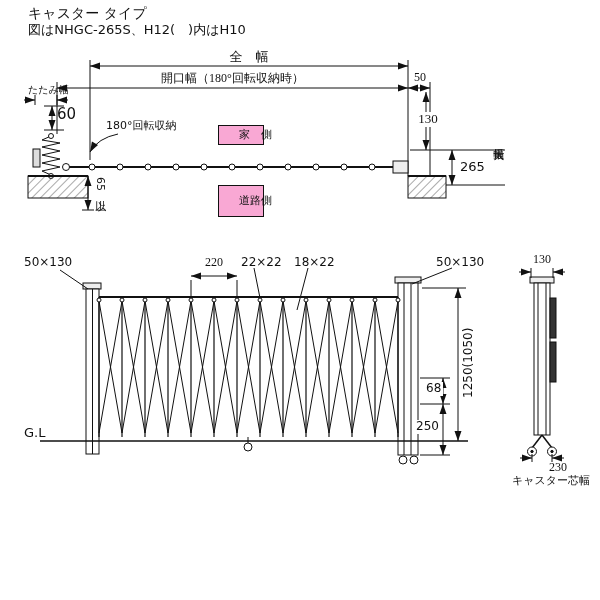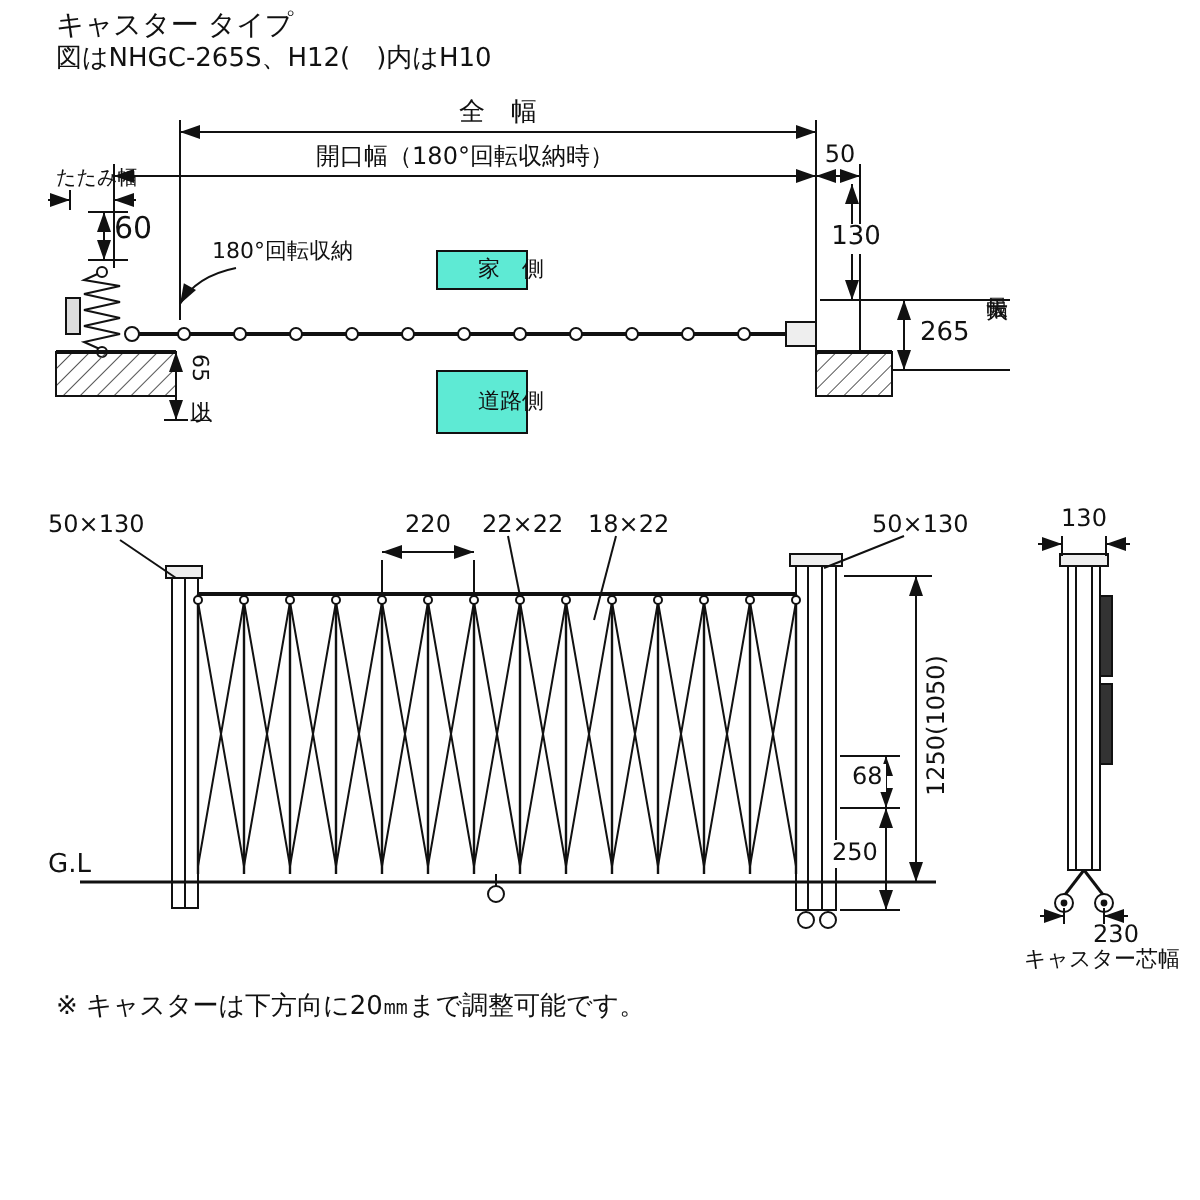--- a/index.html
+++ b/index.html
@@ -2,27 +2,27 @@
 <html><head>
 <meta charset="utf-8">
 <style>
   html,body { margin:0; padding:0; background:#fff; }
   .canvas {
     position:relative; width:600px; height:600px; background:#fff;
     font-family:"DejaVu Sans","Liberation Sans",sans-serif; color:#111; overflow:hidden;
   }
   svg { position:absolute; left:0; top:0; }
   .lbl { position:absolute; white-space:nowrap; color:#111; line-height:1.15; }
-  .c   { text-align:center; }
+  .c   { text-align:center;font-family:Liberation Serif, serif; }
   .vert { writing-mode:vertical-rl; text-orientation:mixed; }
   .rot  { transform:rotate(-90deg); transform-origin:0 0; }
   .bg   { background:#fff; padding:0 2px; }
   .boxed {
     border:1.3px solid #111; display:flex; align-items:center; justify-content:center;
-    box-sizing:border-box; background:#5eead4;padding-left:29px;
+    box-sizing:border-box; background:#f9a8d4;padding-left:29px;
   }
 </style>
 </head>
 <body>
 
 <div class="canvas">
 
   <svg width="600" height="600" viewBox="0 0 600 600">
     <defs>
       <pattern id="hatch" width="6" height="6" patternUnits="userSpaceOnUse" patternTransform="rotate(45)">
@@ -200,14 +200,13 @@
   <div class="lbl" style="left:436px; top:256px; font-size:12px;">50×130</div>
   <div class="lbl rot bg" style="left:462px; top:400px; font-size:12px;">1250(1050)</div>
   <div class="lbl bg" style="left:424px; top:382px; font-size:12px;">68</div>
   <div class="lbl bg" style="left:414px; top:420px; font-size:12px;">250</div>
   <div class="lbl" style="left:24px;  top:426px; font-size:13px;">G.L</div>
 
   <div class="lbl c" style="left:520px; top:253px; width:44px; font-size:12px;">130</div>
   <div class="lbl c" style="left:524px; top:461px; width:36px; font-size:12px;margin-left:16px;">230</div>
   <div class="lbl c" style="left:505px; top:474px; width:92px; font-size:11px;">キャスター芯幅</div>
 
-  <div class="lbl" style="left:28px; top:497px; font-size:13px;">※ キャスターは下方向に20㎜まで調整可能です。</div>
 </div>
 
 </body></html>

